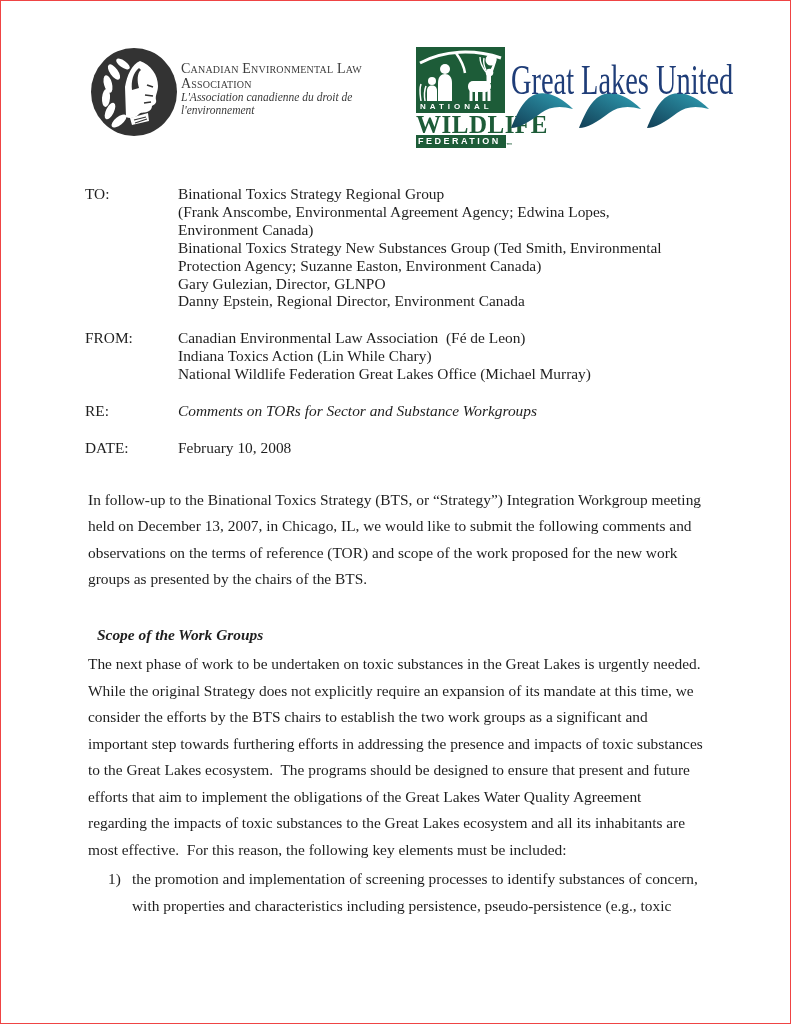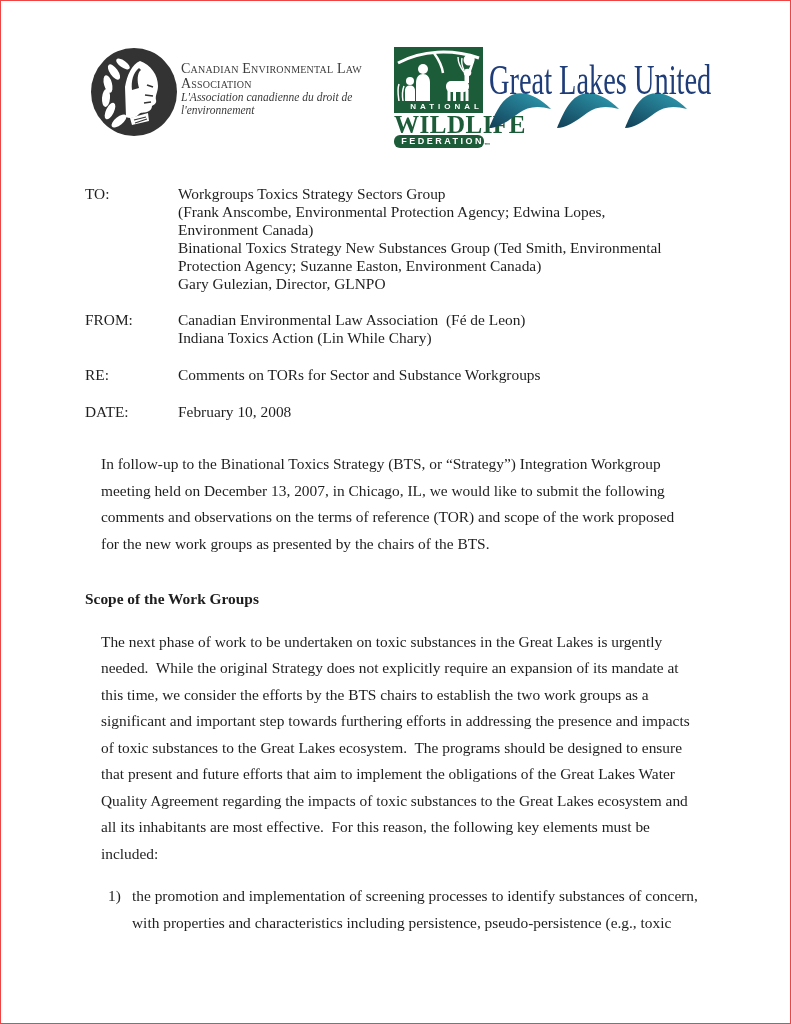--- a/index.html
+++ b/index.html
@@ -22,37 +22,37 @@
   .cela{display:flex;align-items:center;width:302px;}
   .cela-emblem{width:88px;height:90px;flex:0 0 auto;}
   .cela-textblock{margin-left:3px;margin-top:-6px;}
   .cela-en{
     font-variant:small-caps;
     font-size:14px;letter-spacing:.2px;color:#3a3a3a;line-height:15px;
   }
   .cela-fr{
     font-style:italic;font-size:11.5px;color:#3a3a3a;line-height:13px;
   }
-  .nwf{width:90px;margin-left:2px;text-align:right;}
+  .nwf{width:90px;margin-left:24px;text-align:left;}
   .nwf-square{position:relative;width:89px;height:66px;}
   .nwf-square svg{display:block;}
   .nwf-national{
     position:absolute;left:0;right:0;bottom:2px;
     color:#ffffff;font-size:8px;letter-spacing:4px;text-indent:4px;
     font-family:"Liberation Sans", sans-serif;font-weight:bold;
   }
   .nwf-wildlife{
     color:#1d5c38;font-weight:bold;font-size:25px;letter-spacing:.5px;
     line-height:21px;margin-top:1px;
   }
   .nwf-federation{
     position:relative;
     background:#1d5c38;color:#ffffff;height:13px;line-height:13px;
     font-family:"Liberation Sans", sans-serif;font-weight:bold;
-    font-size:9px;letter-spacing:2.5px;text-indent:2px;border-radius:6px;
+    font-size:9px;letter-spacing:2.5px;text-indent:2px;
   }
   .nwf-tm{
     position:absolute;right:-6px;bottom:-4px;color:#1d5c38;
     font-size:6px;letter-spacing:0;
   }
   .glu{margin-left:5px;margin-top:10px;width:205px;}
   .glu-text{
     color:#1f3d78;font-size:43px;line-height:46px;white-space:nowrap;
     transform:scaleX(.66);transform-origin:left top;
     font-family:"Liberation Serif", serif;
@@ -60,26 +60,26 @@
   .glu-waves{display:flex;gap:5px;margin-top:-13px;}
   .glu-waves svg{display:block;}
   
   .memo{margin:26px 83px 0 84px;font-size:15.4px;}
   .memo-row{
     display:grid;grid-template-columns:93px 1fr;
     margin-bottom:19px;
   }
   .memo-label{line-height:17.9px;}
   .memo-line, .memo-value{line-height:17.9px;white-space:pre-wrap;}
-  .memo-value.italic{}
+  .memo-value.italic{font-style:italic;}
   
   .body-text{margin:30px 83px 0 84px;font-size:15.4px;}
-  .para{margin:16px;line-height:26.5px;white-space:pre-wrap;}
+  .para{margin:3px;line-height:26.5px;white-space:pre-wrap;}
   .section-heading{
-    margin:29px 0 0 0;font-size:15.4px;font-weight:bold;line-height:26.5px;
+    margin:29px 0 0 12px;font-size:15.4px;font-weight:bold;line-height:26.5px;font-style:italic;
   }
   .numbered-list{margin:0 0 0 23px;padding:0;list-style:none;}
   .numbered-item{display:flex;line-height:26.5px;}
   .numbered-item .marker{flex:0 0 24px;}
   .numbered-item .item-text{flex:1;white-space:pre-wrap;}
   .svg-defs{position:absolute;width:0;height:0;}
 </style>
 </head>
 <body>
 
@@ -167,34 +167,36 @@
           </svg>
       </div>
     </div>
   </header>
 
   <section class="memo">
 
     <div class="memo-row">
       <div class="memo-label">TO:</div>
       <div class="memo-lines">
-          <div class="memo-line">Workgroups Toxics Strategy Sectors Group</div>
-          <div class="memo-line">(Frank Anscombe, Environmental Protection Agency; Edwina Lopes,</div>
+          <div class="memo-line">Binational Toxics Strategy Regional Group</div>
+          <div class="memo-line">(Frank Anscombe, Environmental Agreement Agency; Edwina Lopes,</div>
           <div class="memo-line">Environment Canada)</div>
           <div class="memo-line">Binational Toxics Strategy New Substances Group (Ted Smith, Environmental</div>
           <div class="memo-line">Protection Agency; Suzanne Easton, Environment Canada)</div>
           <div class="memo-line">Gary Gulezian, Director, GLNPO</div>
+          <div class="memo-line">Danny Epstein, Regional Director, Environment Canada</div>
         </div>
     </div>
 
     <div class="memo-row">
       <div class="memo-label">FROM:</div>
       <div class="memo-lines">
           <div class="memo-line">Canadian Environmental Law Association  (Fé de Leon)</div>
           <div class="memo-line">Indiana Toxics Action (Lin While Chary)</div>
+          <div class="memo-line">National Wildlife Federation Great Lakes Office (Michael Murray)</div>
         </div>
     </div>
 
     <div class="memo-row">
       <div class="memo-label">RE:</div>
       <div class="memo-value italic">Comments on TORs for Sector and Substance Workgroups</div>
     </div>
 
     <div class="memo-row">
       <div class="memo-label">DATE:</div>

